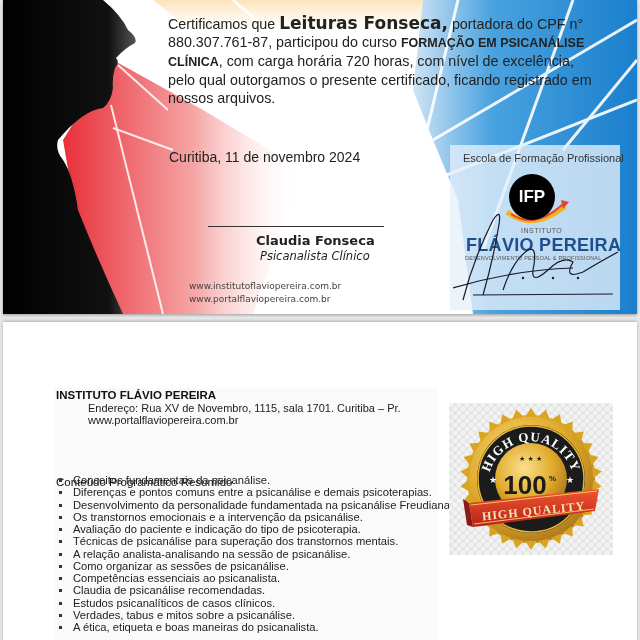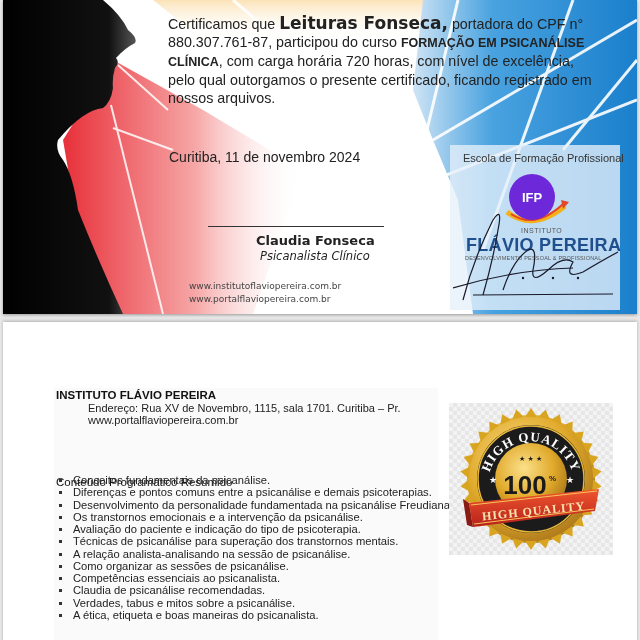--- a/index.html
+++ b/index.html
@@ -49,22 +49,22 @@
   .school-box {
     position: absolute; left: 447px; top: 145px; width: 170px; height: 165px;
     background: rgba(230,240,250,0.78);
   }
   .school-label {
     position: absolute; left: 460px; top: 152px;
     font-size: 11px; color: #333;
   }
   .ifp-logo {
     position: absolute; left: 506px; top: 174px; width: 46px; height: 46px;
-    border-radius: 50%; background: #6d28d9;
-    color: #fff; font-weight: bold; font-size: 13px;
+    border-radius: 50%; background: #000000;
+    color: #fff; font-weight: bold; font-size: 17px;
     display: flex; align-items: center; justify-content: center;
     font-family: "Liberation Sans", sans-serif;
   }
   .ifp-swoosh { position: absolute; left: 500px; top: 190px; }
   .inst-small {
     position: absolute; left: 518px; top: 227px;
     font-size: 7px; color: #555; letter-spacing: 0.5px;
   }
   .inst-big {
     position: absolute; left: 463px; top: 235px;
@@ -213,20 +213,21 @@
   <li>Conceitos fundamentais da psicanálise.</li>
   <li>Diferenças e pontos comuns entre a psicanálise e demais psicoterapias.</li>
   <li>Desenvolvimento da personalidade fundamentada na psicanálise Freudiana.</li>
   <li>Os transtornos emocionais e a intervenção da psicanálise.</li>
   <li>Avaliação do paciente e indicação do tipo de psicoterapia.</li>
   <li>Técnicas de psicanálise para superação dos transtornos mentais.</li>
   <li>A relação analista-analisando na sessão de psicanálise.</li>
   <li>Como organizar as sessões de psicanálise.</li>
   <li>Competências essenciais ao psicanalista.</li>
   <li>Claudia de psicanálise recomendadas.</li>
+  <li>Estudos psicanalíticos de casos clínicos.</li>
   <li>Verdades, tabus e mitos sobre a psicanálise.</li>
   <li>A ética, etiqueta e boas maneiras do psicanalista.</li>
 </ul>
 
 <div class="badge-wrap">
   <svg class="badge-svg" width="164" height="152" viewBox="0 0 164 152">
     <defs>
       <radialGradient id="goldg" cx="0.4" cy="0.35" r="0.7">
         <stop offset="0" stop-color="#fbe08a"></stop>
         <stop offset="0.6" stop-color="#e0a92a"></stop>

